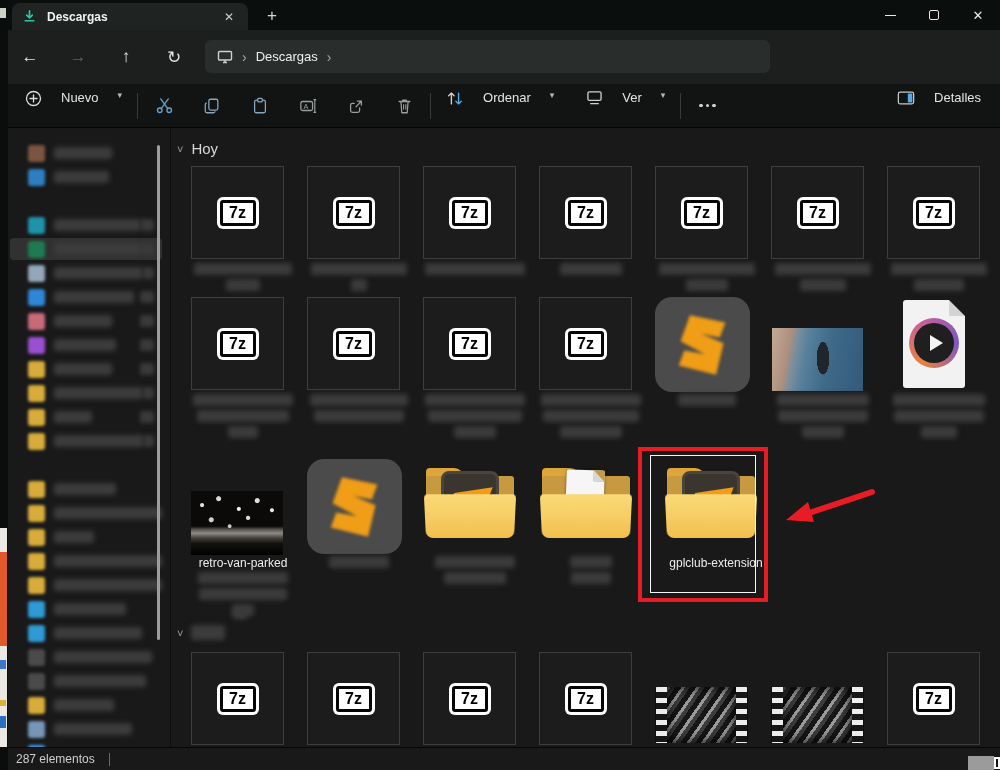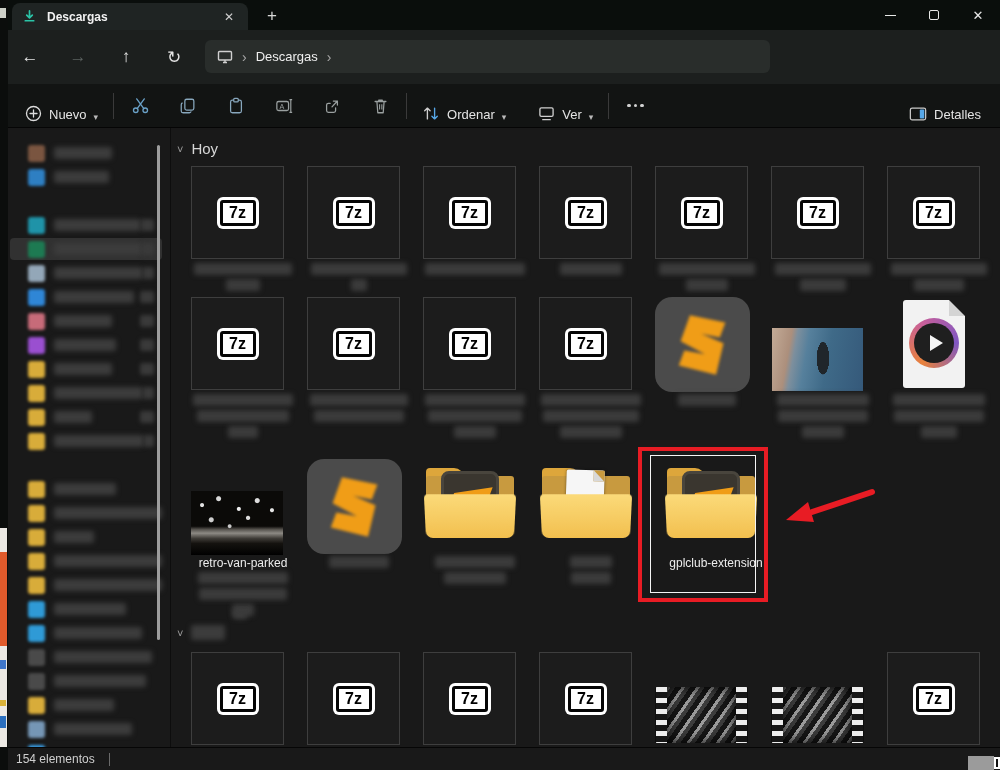--- a/index.html
+++ b/index.html
@@ -42,21 +42,21 @@
   .searchbox { position:absolute; left:771px; top:10px; width:218px; height:33px; background:#292d2b;
                border-radius:6px; display:flex; align-items:center; }
   .searchbox input { flex:1; background:transparent; border:none; outline:none; color:#c4c4c4;
                      font-size:13px; padding:0 12px; font-family:"Liberation Sans",sans-serif; }
   .searchbox input::placeholder { color:#bfbfbf; opacity:1; }
   .search-ico { margin-right:12px; }
 
   
   .toolbar { position:absolute; left:8px; top:84px; width:992px; height:44px; background:#121413;
              border-bottom:1px solid #050505; display:flex; align-items:center; }
-  .tool-btn { display:flex; align-items:flex-end; gap:7px; height:32px; padding:0 9px; border-radius:4px;
+  .tool-btn { display:flex; align-items:flex-start; gap:19px; height:32px; padding:0 9px; border-radius:4px;
               color:#e4e4e4; font-size:13px; cursor:pointer; }
   .tool-icon-btn { width:40px; height:32px; display:flex; align-items:center; justify-content:center;
                    border-radius:4px; cursor:pointer; }
   .tb-divider { width:1px; height:26px; background:#3a3a3a; margin:0 6px; }
   .chev { font-size:9px; color:#b9b9b9; }
   .dots { display:flex; gap:3px; }
   .dots i { width:3.5px; height:3.5px; border-radius:50%; background:#d2d2d2; }
   .tool-right { margin-left:auto; display:flex; align-items:center; padding-right:10px; }
 
   
@@ -635,18 +635,18 @@
       <div class="red-box" style="left: 466px; top: 319px; width: 130px; height: 155px; border-color: rgb(232, 28, 36);"></div>
       <div class="white-box" style="left: 478px; top: 327px; width: 106px; height: 138px;"></div>
     </div>
 
   <svg class="arrow-svg" width="1000" height="770" viewBox="0 0 1000 770">
     <path d="M872 492 L812 512" stroke="#e81c24" stroke-width="6" stroke-linecap="round" fill="none"></path>
     <polygon points="786,520 808,502 814,522" fill="#e81c24"></polygon>
   </svg>
 
   <div class="statusbar">
-    <span class="status-text">154 elementos</span>
+    <span class="status-text">287 elementos</span>
     <span class="status-div"></span>
   </div>
   <div class="corner-gray"></div>
   <div class="corner-white"></div>
 </div>
 
 </body></html>

